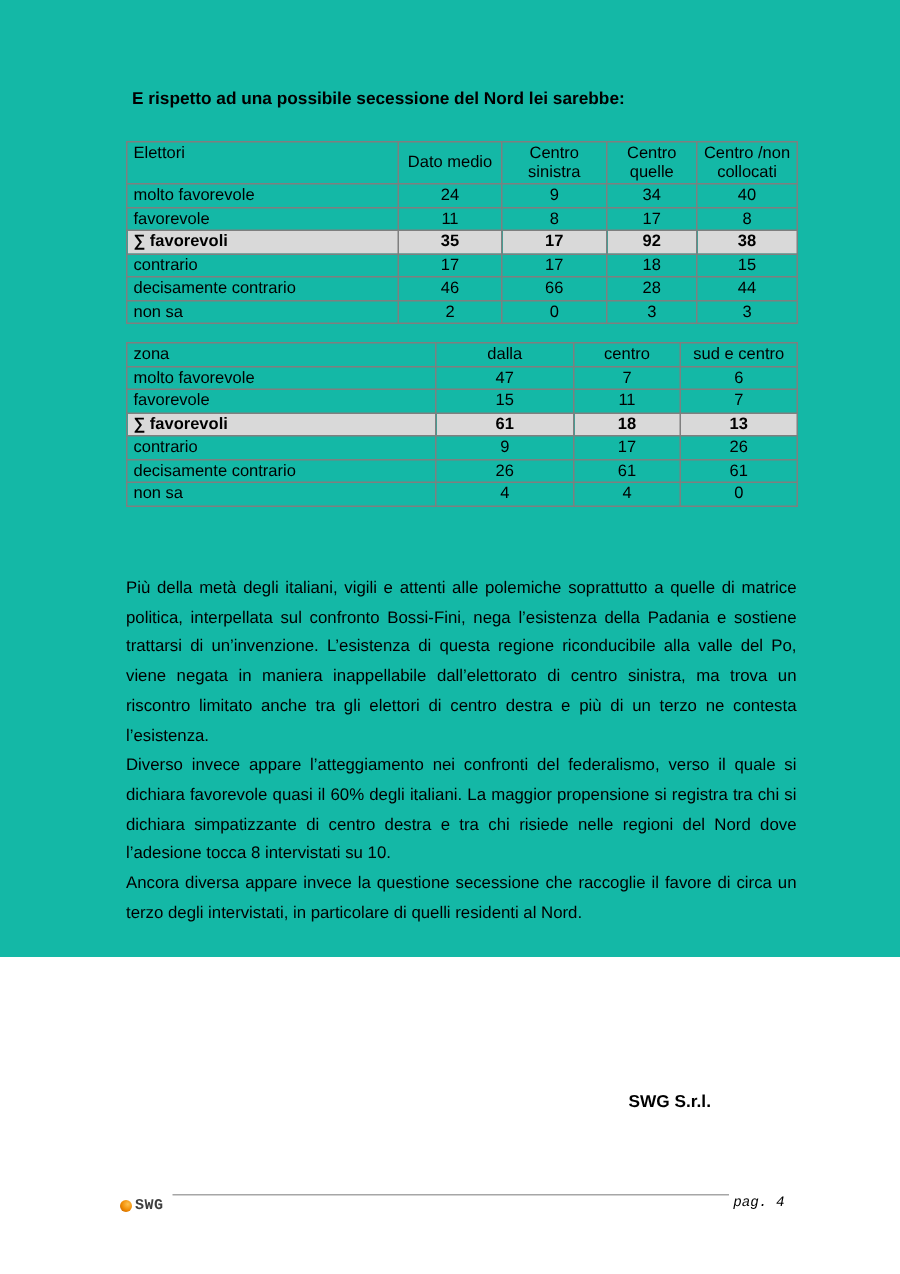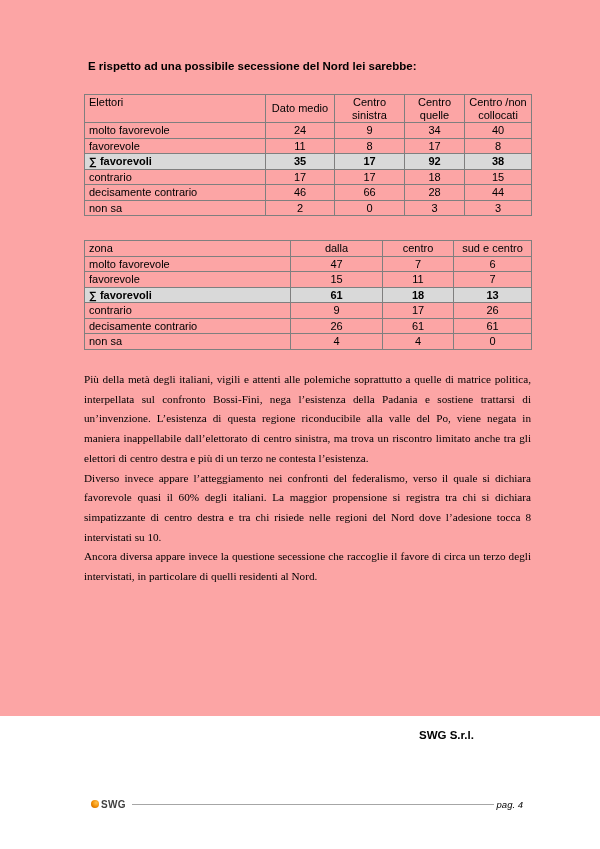--- a/index.html
+++ b/index.html
@@ -4,21 +4,21 @@
 <style>
   * { box-sizing: border-box; }
   html, body { margin: 0; padding: 0; }
   body {
     width: 600px; height: 849px;
     background: #ffffff;
     font-family: "Liberation Sans", sans-serif;
     color: #000;
     overflow: hidden;
   }
-  .page { position: relative; width: 600px; height: 716px; background: #fca5a5; }
+  .page { position: relative; width: 600px; height: 638px; background: #14b8a6; }
 
   .title {
     position: absolute; left: 88px; top: 60px;
     font-size: 11.5px; font-weight: bold; color: #000;
     white-space: nowrap;
   }
 
   table.data {
     position: absolute; left: 84px; width: 447px;
     border-collapse: collapse; table-layout: fixed;
@@ -28,37 +28,37 @@
     font-size: 11px; font-weight: normal;
     padding: 1px 4px; line-height: 12.5px;
     overflow: hidden; white-space: nowrap;
   }
   table.data th.hlabel { text-align: left; vertical-align: top; }
   table.data th.hval { text-align: center; vertical-align: middle; white-space: normal; }
   table.data td.label { text-align: left; }
   table.data td.val { text-align: center; }
   table.data tr.sum td { background: #d9d9d9; font-weight: bold; }
   #table-elettori { top: 94px; border-radius: 17px; }
-  #table-zona { top: 228px; margin-top: 12px; }
+  #table-zona { top: 228px; }
 
   .body-text {
-    position: absolute; left: 84px; top: 370px; width: 447px;
+    position: absolute; left: 84px; top: 383px; width: 447px;
     font-size: 11.2px; line-height: 19.7px;
-    text-align: justify; color: #000; font-family: Liberation Serif, serif;
+    text-align: justify; color: #000;
   }
   .body-text p { margin: 0; }
 
   .signature {
     position: absolute; left: 419px; top: 729px;
     font-size: 11.5px; font-weight: bold; white-space: nowrap;
   }
 
   .footer {
-    position: absolute; left: 91px; right: 77px; top: 796px; height: 16px;
-    display: flex; align-items: center;
+    position: absolute; left: 80px; right: 77px; top: 796px; height: 16px;
+    display: flex;  font-family: Liberation Mono, monospace;
   }
   .logo { display: flex; align-items: center; }
   .logo-dot {
     width: 8px; height: 8px; border-radius: 50%;
     background: radial-gradient(circle at 65% 35%, #ffc04d 0%, #f08a00 55%, #b35400 100%);
   }
   .logo-text {
     font-size: 10px; font-weight: bold; color: #3f3f3f;
     letter-spacing: 0.3px; margin-left: 2px;
   }

